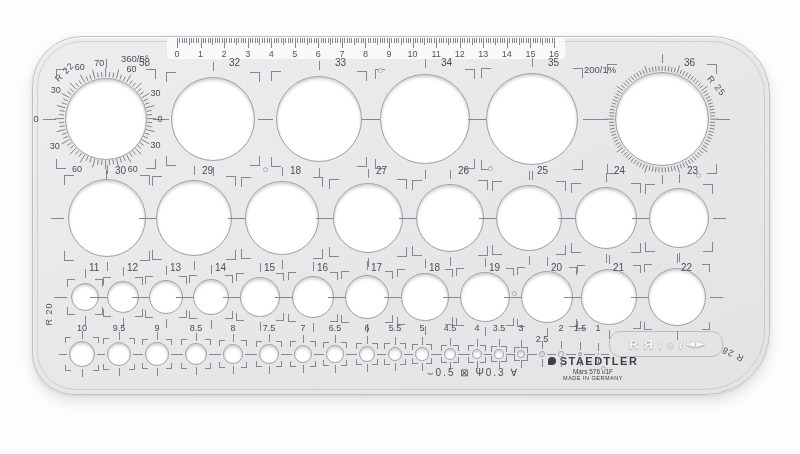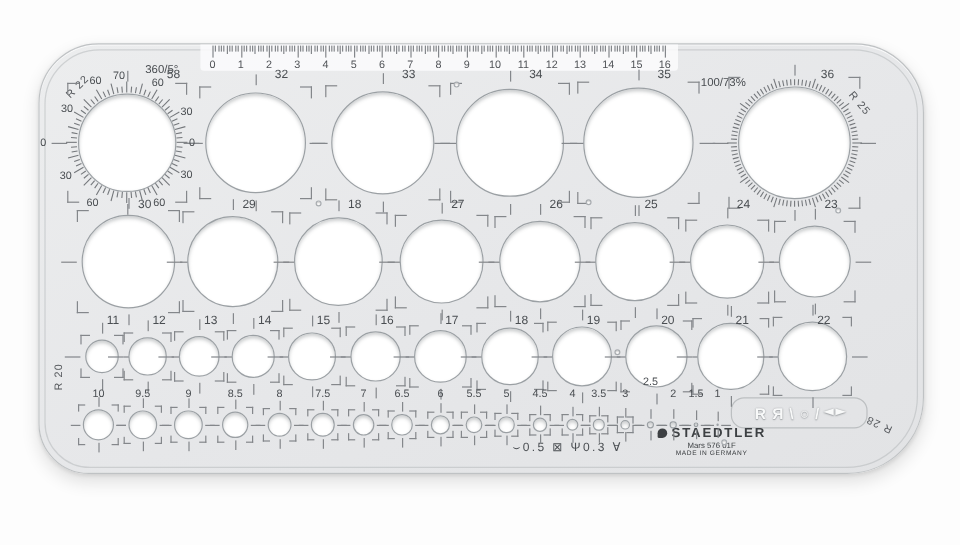--- a/index.html
+++ b/index.html
@@ -50,21 +50,21 @@
 </style>
 </head>
 <body>
 
 <div class="stage">
   <div id="tpl">
 
     <div class="ruler-strip"></div>
 
     <div class="ptitle" style="left:88px;top:16px">360/5°</div>
-    <div class="ptitle" style="left:551px;top:27px">100/73%</div>
+    <div class="ptitle" style="left:551px;top:27px">200/1%</div>
 
     <div class="rlabel" id="r-tl">R 22</div>
     <div class="rlabel" id="r-tr">R 25</div>
     <div class="rlabel" id="r-bl">R 20</div>
     <div class="rlabel" id="r-br">R 28</div>
 
     <div id="penmarks">⌣0.5 ⊠ Ψ0.3 ∀</div>
 
     <div id="cutouts">
         <span class="cut">R</span>
@@ -493,21 +493,21 @@
       <div class="bracket br-tl" style="left: 480.57px; top: 309.57px; width: 6px; height: 6px;"></div>
       <div class="bracket br-tr" style="left: 489.43px; top: 309.57px; width: 6px; height: 6px;"></div>
       <div class="bracket br-bl" style="left: 480.57px; top: 318.43px; width: 6px; height: 6px;"></div>
       <div class="bracket br-br" style="left: 489.43px; top: 318.43px; width: 6px; height: 6px;"></div>
       <div class="lbl ctr" style="left: 488px; top: 286px;">3</div>
       <div class="hole" style="left: 505.725px; top: 313.725px; width: 6.55px; height: 6.55px;"></div>
       <div class="mark" style="left: 509px; top: 303.725px; width: 1px; height: 8px;"></div>
       <div class="mark" style="left: 509px; top: 322.275px; width: 1px; height: 8px;"></div>
       <div class="mark" style="left: 495.725px; top: 317px; width: 8px; height: 1px;"></div>
       <div class="mark" style="left: 514.275px; top: 317px; width: 8px; height: 1px;"></div>
-      <div class="lbl ctr" style="left: 509px; top: 276px;">2.5</div>
+      <div class="lbl ctr" style="left: 509px; top: 297px;">2.5</div>
       <div class="hole" style="left: 525.38px; top: 314.38px; width: 5.24px; height: 5.24px;"></div>
       <div class="mark" style="left: 528px; top: 304.38px; width: 1px; height: 8px;"></div>
       <div class="mark" style="left: 528px; top: 321.62px; width: 1px; height: 8px;"></div>
       <div class="mark" style="left: 515.38px; top: 317px; width: 8px; height: 1px;"></div>
       <div class="mark" style="left: 532.62px; top: 317px; width: 8px; height: 1px;"></div>
       <div class="lbl ctr" style="left: 528px; top: 286px;">2</div>
       <div class="hole" style="left: 545.035px; top: 315.035px; width: 3.93px; height: 3.93px;"></div>
       <div class="mark" style="left: 547px; top: 305.035px; width: 1px; height: 8px;"></div>
       <div class="mark" style="left: 547px; top: 320.965px; width: 1px; height: 8px;"></div>
       <div class="mark" style="left: 535.035px; top: 317px; width: 8px; height: 1px;"></div>

